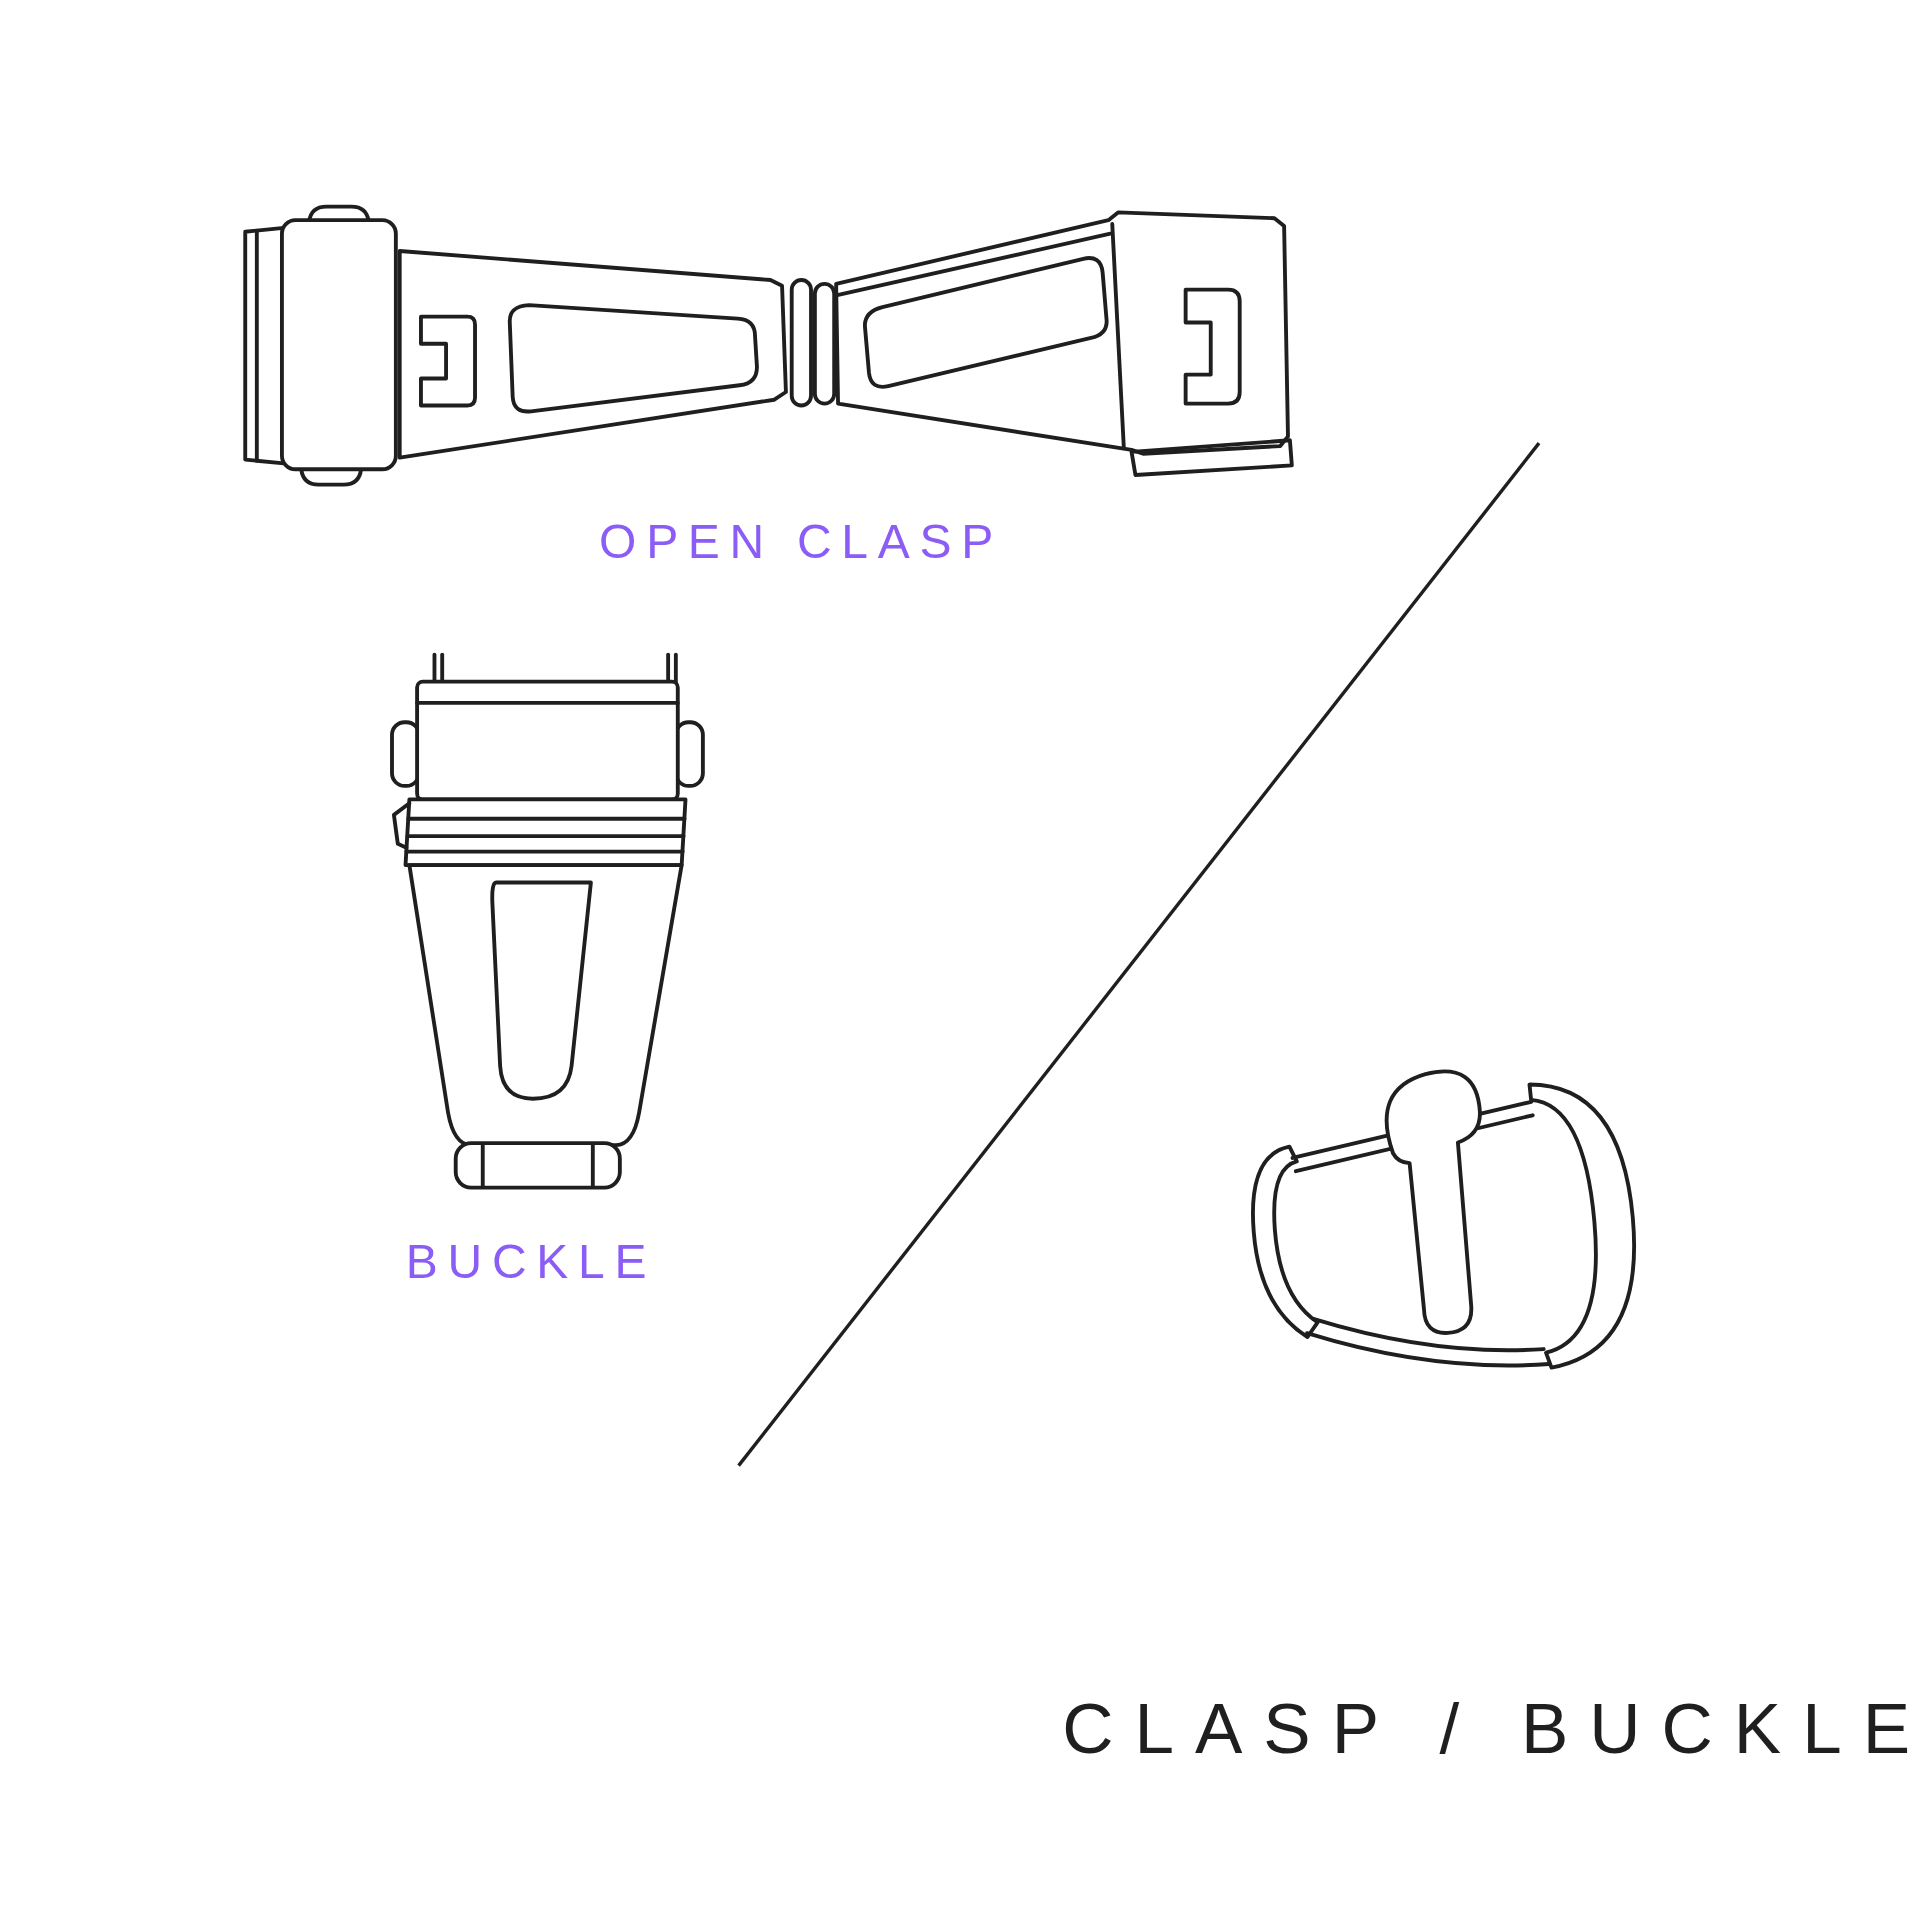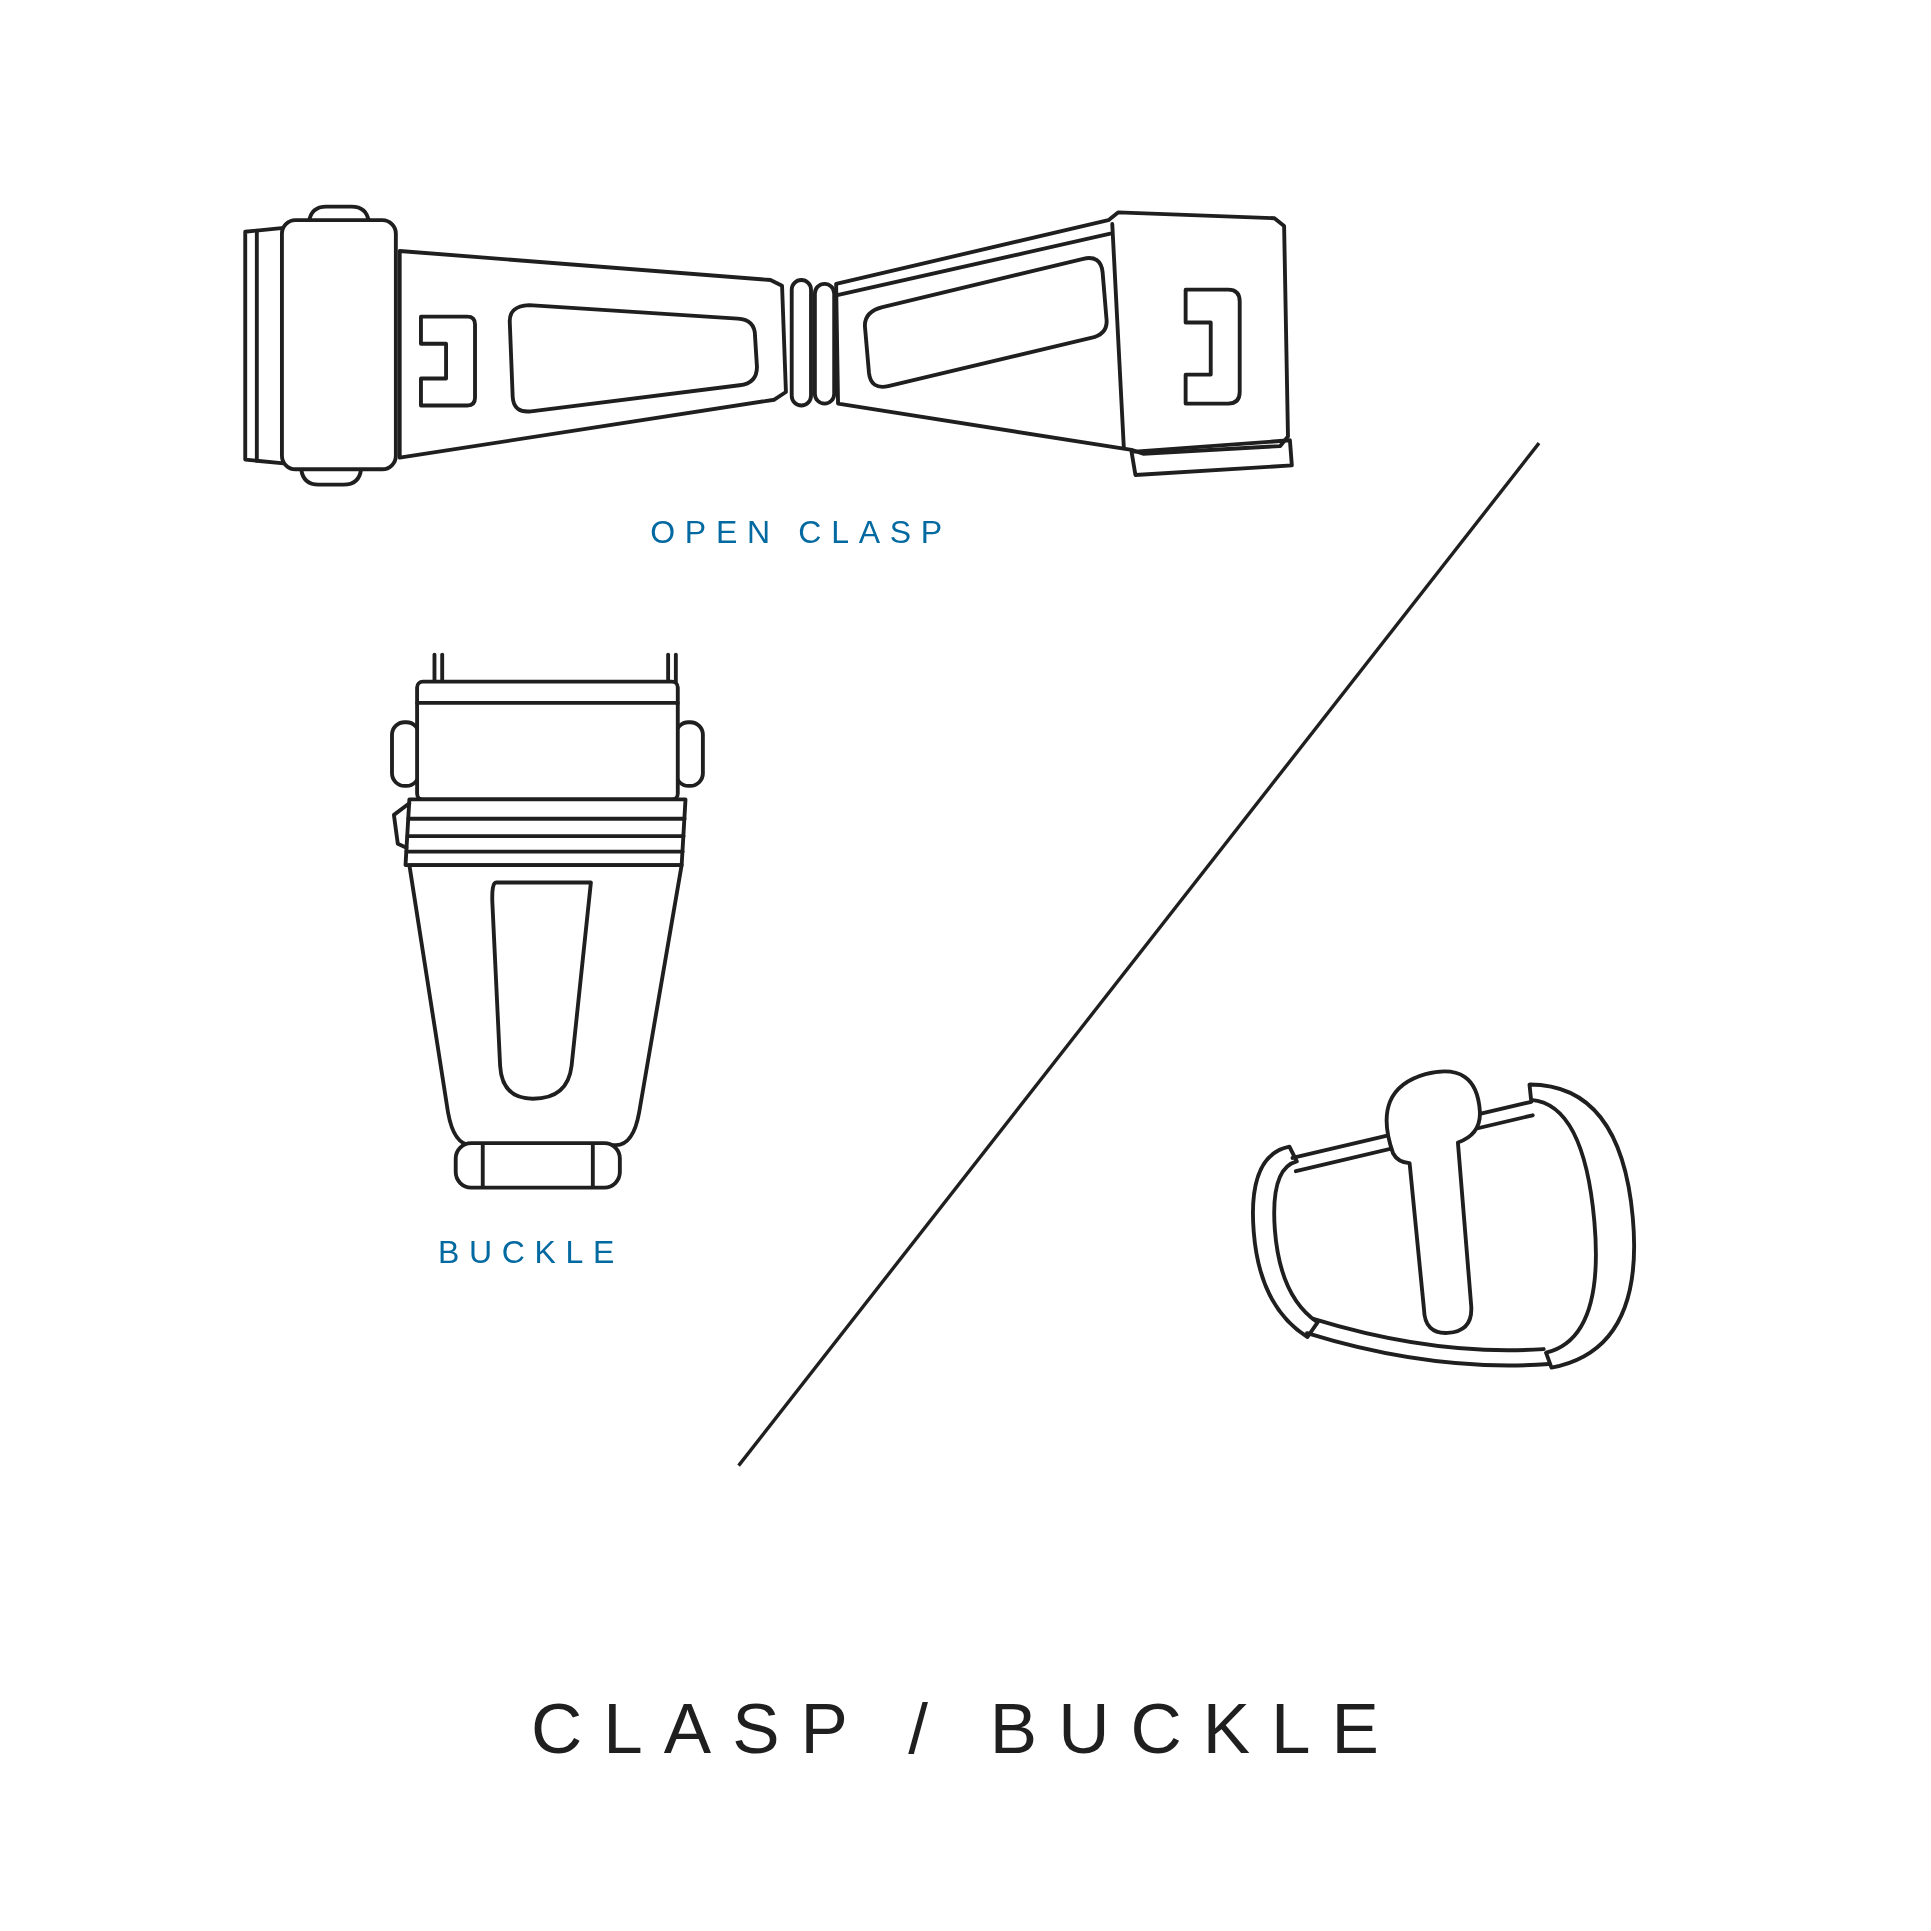--- a/index.html
+++ b/index.html
@@ -16,31 +16,31 @@
     font-family: "Liberation Sans", sans-serif;
   }
   .art {
     position: absolute;
     left: 0;
     top: 0;
   }
   .caption {
     position: absolute;
     transform: translateX(-50%);
-    color: #0369a1;
-    font-size: 32px;
+    color: #8b5cf6;
+    font-size: 48px;
     letter-spacing: 9.7px;
     font-weight: 400;
     white-space: nowrap;
   }
   .page-title {
     position: absolute;
     left: 0;
     width: 1931px;
-    text-align: center;
+    text-align: right;
     color: #1f1f1f;
     font-size: 71px;
     letter-spacing: 21px;
     font-weight: 400;
     white-space: nowrap;
   }
 </style>
 </head>
 <body>
 

